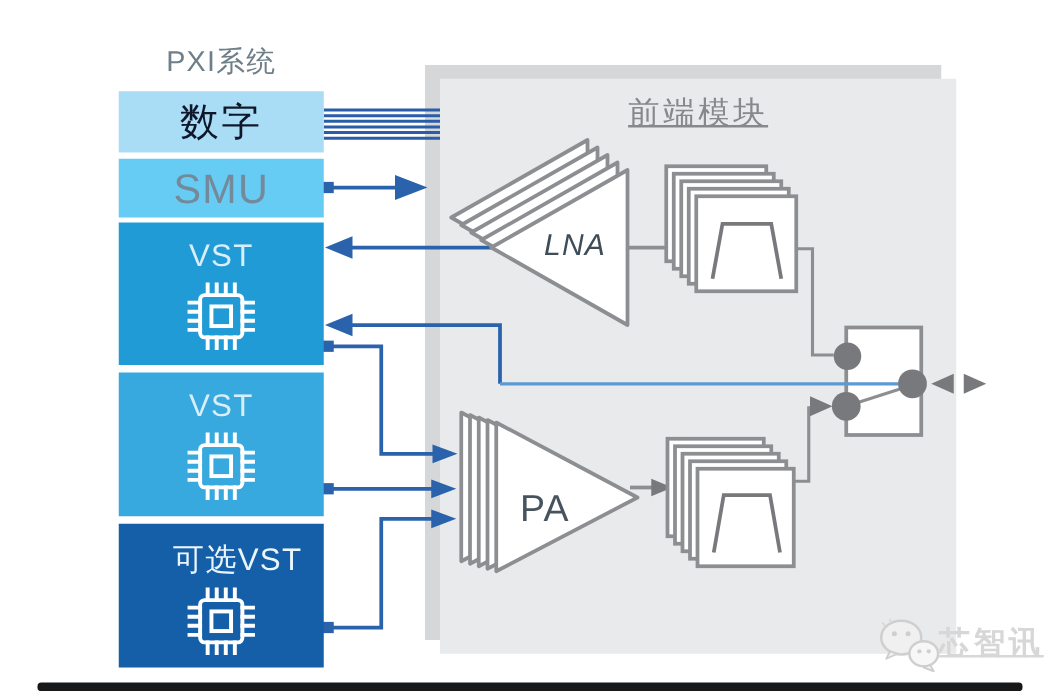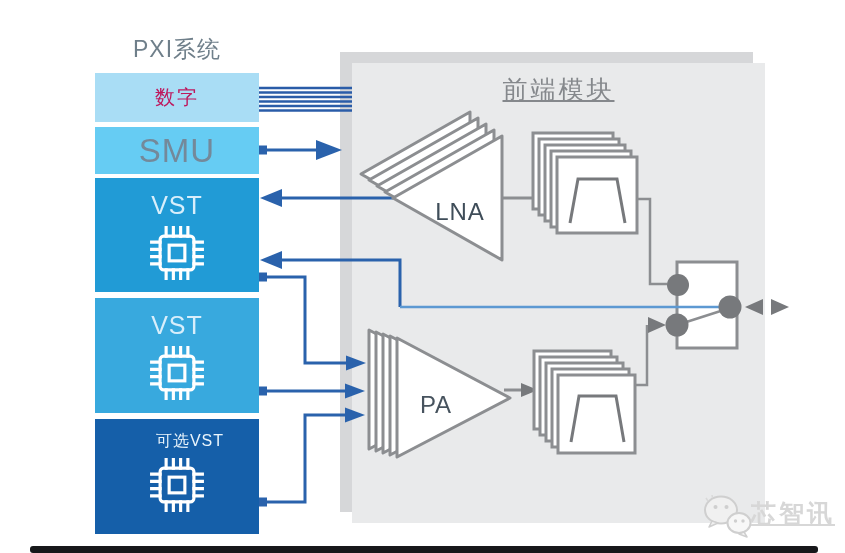--- a/index.html
+++ b/index.html
@@ -2,34 +2,34 @@
 <html><head>
 <meta charset="utf-8">
 <style>
   html,body{margin:0;padding:0;background:#ffffff;}
   .stage{position:relative;width:844px;height:553px;background:#ffffff;overflow:hidden;
          font-family:"Liberation Sans","DejaVu Sans",sans-serif;}
   .stage svg.overlay{position:absolute;left:0;top:0;z-index:1;}
   .label{position:absolute;z-index:4;text-align:center;}
   .pxi-title{left:95px;top:34px;width:164px;font-size:23px;color:#6f7f8a;letter-spacing:1px;}
   .fe-title{left:352px;top:73px;width:413px;font-size:25px;color:#85888c;letter-spacing:3px;text-decoration:underline;}
-  .lna-label{left:424px;top:198px;width:72px;font-size:24px;color:#3f4d59;letter-spacing:1px;}
-  .pa-label{left:406px;top:391px;width:60px;font-size:24px;color:#47535e;letter-spacing:1px;}
+  .lna-label{left:424px;top:183px;width:72px;font-size:24px;color:#3f4d59;letter-spacing:1px;font-style:italic;}
+  .pa-label{left:406px;top:391px;width:60px;font-size:30px;color:#47535e;letter-spacing:1px;}
   .block{position:absolute;left:95px;width:164px;z-index:3;display:flex;flex-direction:column;
          align-items:center;justify-content:flex-start;box-sizing:border-box;}
   .block .blabel{display:block;width:100%;text-align:center;}
   .b-digital{top:73px;height:49px;justify-content:center;}
-  .b-digital .blabel{font-size:20px;color:#be185d;letter-spacing:2px;}
+  .b-digital .blabel{font-size:31px;color:#0f172a;letter-spacing:2px;}
   .b-smu{top:127px;height:47px;justify-content:center;}
   .b-smu .blabel{font-size:33px;color:#74899a;letter-spacing:1px;}
   .b-vst1{top:178px;height:114px;padding-top:13px;}
   .b-vst2{top:298px;height:115px;padding-top:13px;}
   .b-vstopt{top:419px;height:115px;padding-top:12px;}
   .b-vst1 .blabel,.b-vst2 .blabel{font-size:25px;color:#d8eefb;letter-spacing:1px;}
-  .b-vstopt .blabel{font-size:16px;color:#eaf5fc;letter-spacing:1px;padding-left:26px;}
+  .b-vstopt .blabel{font-size:25px;color:#eaf5fc;letter-spacing:1px;padding-left:26px;}
   .chip{width:58px;height:58px;margin-top:4px;}
   .watermark-text{position:absolute;left:751px;top:497px;z-index:5;font-size:25px;font-weight:600;
                   color:#d7d7d7;letter-spacing:3px;text-decoration:underline;}
   .watermark-logo{position:absolute;left:700px;top:492px;z-index:5;}
   .bottom-bar{position:absolute;left:30px;top:546px;width:788px;height:7px;background:#17181a;
               border-radius:3px;z-index:6;}
 </style>
 </head>
 <body>
 

